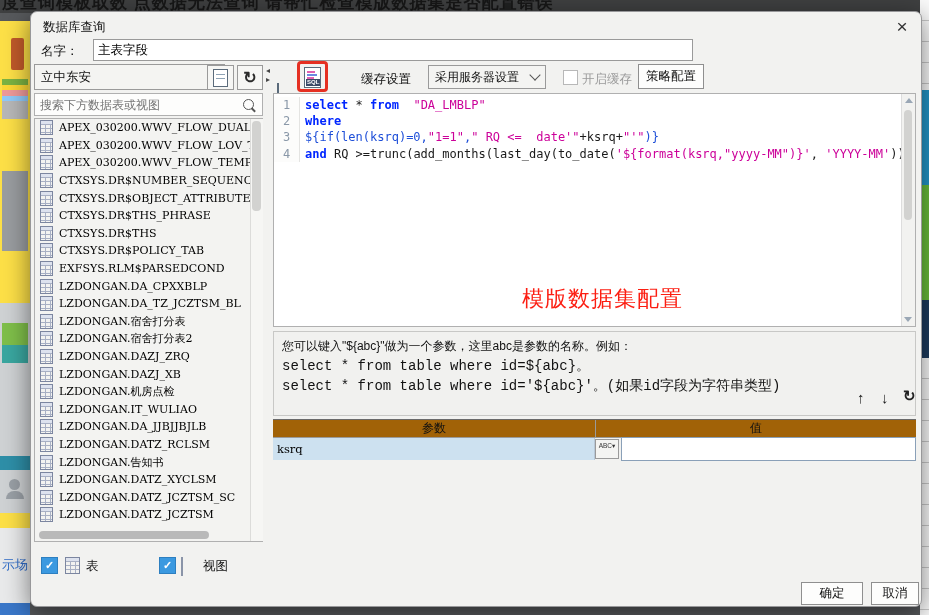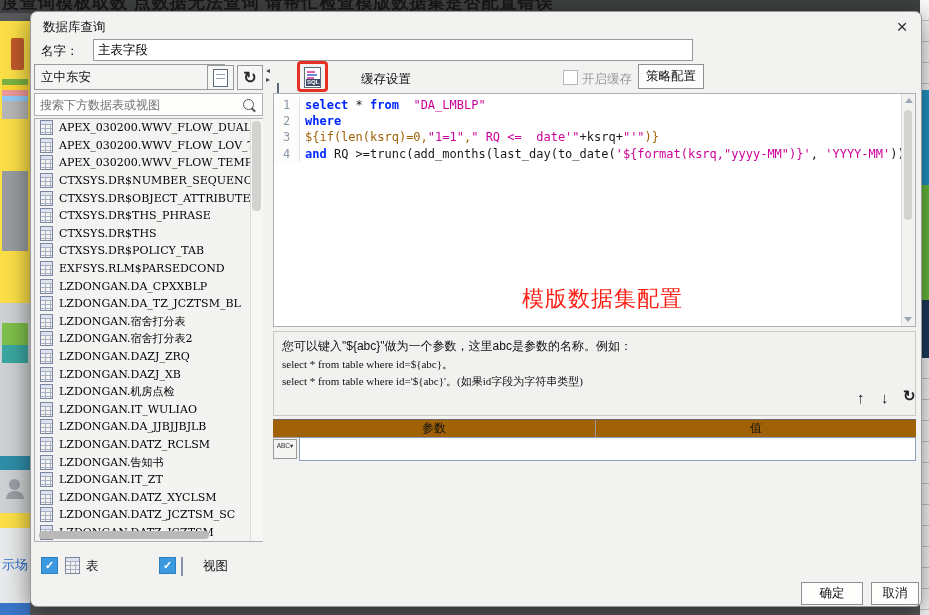--- a/index.html
+++ b/index.html
@@ -61,28 +61,28 @@
   .gray{color:#9a9a9a}
   
   .editor{background:#fff;border:1px solid #b0b0b0;box-sizing:border-box;overflow:hidden}
   .code-line{display:flex;height:16.2px;line-height:16.2px;font-family:"DejaVu Sans Mono","Liberation Mono",monospace;font-size:12px;white-space:pre}
   .ln{flex:none;width:25px;text-align:center;color:#8a98a8;border-right:1px solid #e4e4e2;background:#fcfcfb}
   .ct{flex:1;padding-left:5px;overflow:hidden}
   .code-line.hl .ct{background:#fbf7a6}
   .c-kw{color:#0026ff;font-weight:bold}
   .c-str{color:#cc0099}
   .c-pl{color:#1a1a1a}
-  .c-fm{color:#a16207}
+  .c-fm{color:#1d4ed8}
   .annotation{font-size:22px;color:#fc1e12;font-weight:500;letter-spacing:1px}
   .ed-scroll{position:absolute;top:0;right:0;bottom:0;width:13px;background:#f2f2f0;border-left:1px solid #ddd}
   .tri-up{width:0;height:0;border-left:4px solid transparent;border-right:4px solid transparent;border-bottom:5px solid #9aa7b5;margin:4px auto 0}
   .tri-dn{width:0;height:0;border-left:4px solid transparent;border-right:4px solid transparent;border-top:5px solid #9aa7b5;margin:0 auto;position:absolute;bottom:4px;left:2px}
   
   .help{background:#f1f1ef;border:1px solid #c8c8c6;box-sizing:border-box;font-size:12px;color:#111}
-  .help .mono{font-family:Liberation Serif, serif;font-size:11px}
+  .help .mono{font-family:Liberation Mono, monospace;font-size:14px}
   .arrow-btn{font-size:15px;color:#222;cursor:pointer;line-height:1}
   .phead{display:flex;border-top:1px solid #6a6a6a;border-bottom:1px solid #9a9a9a;background:#a16207;height:17px;font-size:12px;color:#111}
   .phead div{line-height:17px;text-align:center}
   .prow{display:flex;height:22px}
   .pname{width:322px;background:#cde1f0;border-right:1px solid #b8c8d8;font-family:"DejaVu Serif","Liberation Serif",serif;font-size:11.5px;color:#000;line-height:22px;padding-left:4px;box-sizing:border-box}
   .pval{flex:1;display:flex;align-items:center;background:#f1f1ef}
   .abc-btn{width:24px;height:20px;border:1px solid #9a9a9a;background:#f4f4f2;font-size:6.5px;line-height:7px;text-align:center;color:#333;box-sizing:border-box;padding-top:2px;cursor:pointer}
   .pval input{flex:1;height:20px;border:1px solid #8aa0b8;background:#fff;margin-left:2px;outline:none}
   .panel-arrows{color:#444;font-size:8px;line-height:9px}
 </style>
@@ -226,24 +226,20 @@
       <div class="list-item">
         <span class="tbl-icon"></span>
         <span>LZDONGAN.DATZ_RCLSM</span>
       </div>
       <div class="list-item">
         <span class="tbl-icon"></span>
         <span>LZDONGAN.告知书</span>
       </div>
       <div class="list-item">
         <span class="tbl-icon"></span>
-        <span>LZDONGAN.IT_ZT</span>
-      </div>
-      <div class="list-item">
-        <span class="tbl-icon"></span>
         <span>LZDONGAN.DATZ_XYCLSM</span>
       </div>
       <div class="list-item">
         <span class="tbl-icon"></span>
         <span>LZDONGAN.DATZ_JCZTSM_SC</span>
       </div>
       <div class="list-item">
         <span class="tbl-icon"></span>
         <span>LZDONGAN.DATZ_JCZTSM</span>
       </div>
@@ -268,20 +264,24 @@
   <div class="abs sql-redbox" style="left:266px;top:49px;width:31px;height:31px">
     <div class="sqldoc" style="margin:3px auto">
       <i class="l1"></i>
         <i class="l2"></i>
         <i class="l3"></i>
       <span class="sqlbadge">SQL</span>
     </div>
   </div>
   <div class="abs save-ic" style="left:307px;top:56px"></div>
   <div class="abs lbl" style="left:330px;top:59px">缓存设置</div>
+  <div class="abs dropdown" style="left:397px;top:53px;width:118px;height:24px">
+    <span style="font-size:12px">采用服务器设置</span>
+    <span class="chev"></span>
+  </div>
   <div class="abs cb-empty" style="left:532px;top:58px"></div>
   <div class="abs lbl gray" style="left:551px;top:59px">开启缓存</div>
   <div class="abs btn" style="left:607px;top:52px;width:66px;height:25px;line-height:23px">策略配置</div>
 
   
   <div class="abs editor" style="left:242px;top:81px;width:643px;height:234px">
     <div style="padding-top:3px">
         <div class="code-line"><span class="ln">1</span><span class="ct"><span class="c-kw">select</span><span class="c-pl"> * </span><span class="c-kw">from</span><span class="c-pl">  </span><span class="c-str">"DA_LMBLP"</span></span></div>
         <div class="code-line"><span class="ln">2</span><span class="ct"><span class="c-kw">where</span></span></div>
         <div class="code-line"><span class="ln">3</span><span class="ct"><span class="c-fm">${if(len(ksrq)=0,</span><span class="c-str">"1=1"</span><span class="c-fm">,</span><span class="c-str">" RQ &lt;=  date'"</span><span class="c-pl">+ksrq+</span><span class="c-str">"'"</span><span class="c-fm">)}</span></span></div>
@@ -305,20 +305,21 @@
     <div class="abs arrow-btn" style="left:629px;top:56px;font-weight:bold">↻</div>
   </div>
 
   
   <div class="abs" style="left:242px;top:407px;width:643px">
     <div class="phead">
       <div style="width:322px;border-right:1px solid #9a9a9a">参数</div>
       <div style="flex:1">值</div>
     </div>
     <div class="prow">
+      <div class="pname">ksrq</div>
       <div class="pval">
         <div class="abc-btn">
           <div><span>ABC</span><span>▾</span></div>
         </div>
         <input value="" style="">
       </div>
     </div>
   </div>
 
   

